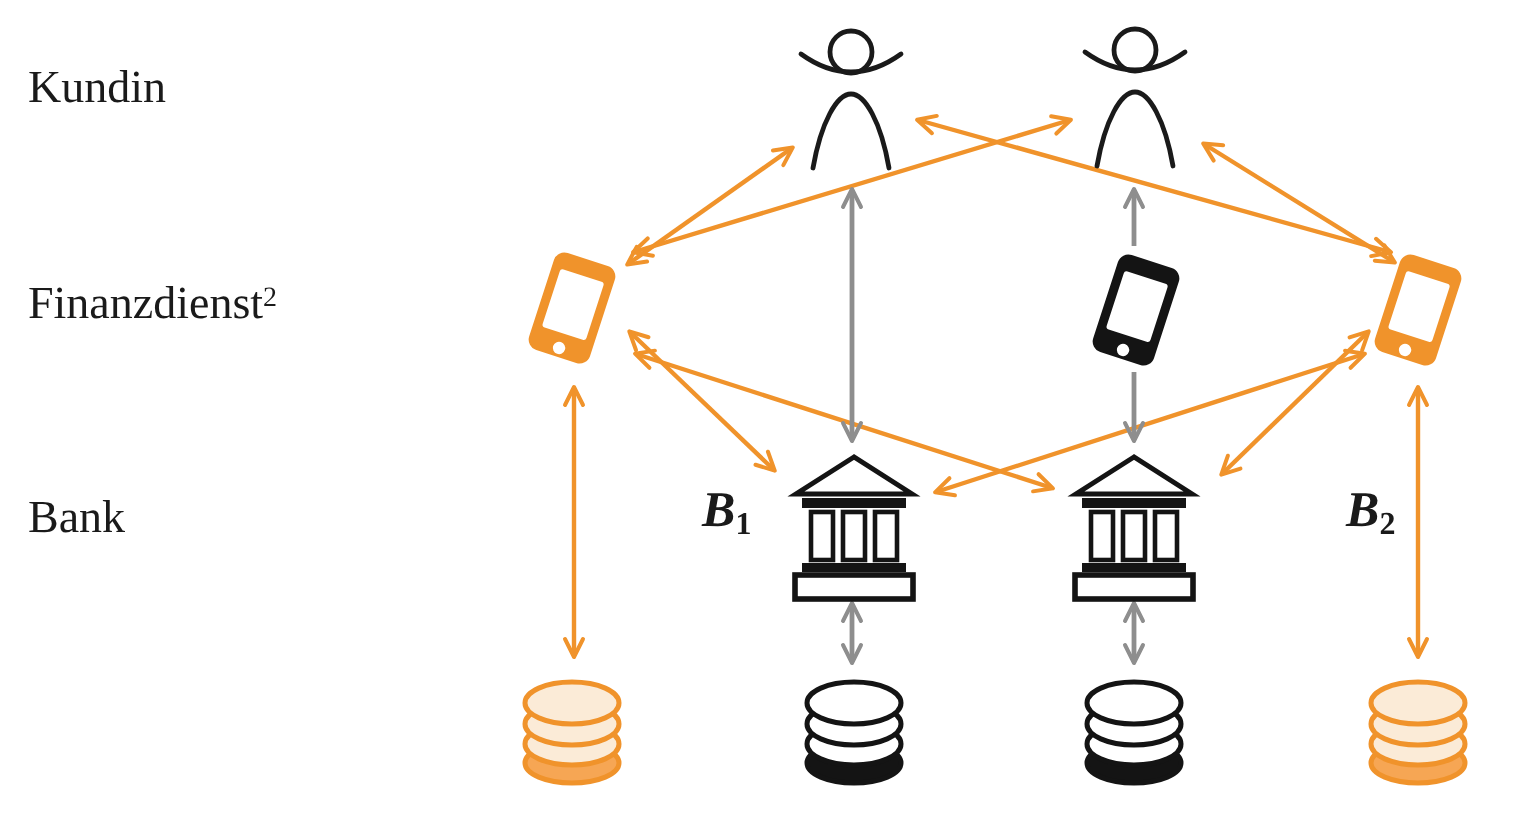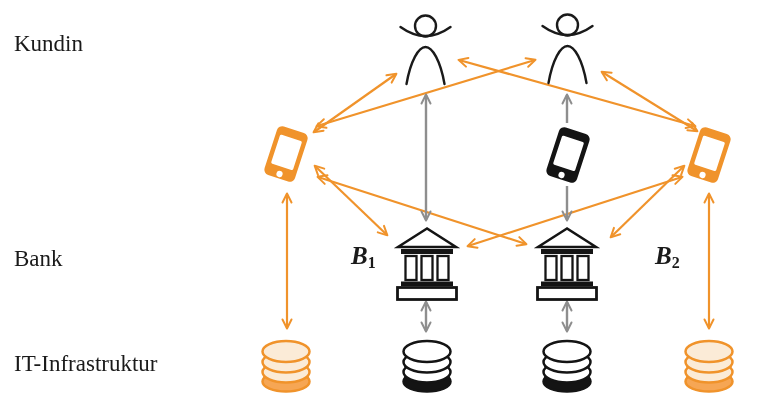--- a/index.html
+++ b/index.html
@@ -32,25 +32,25 @@
   .db-orange{color:var(--orange);--db-ring:var(--db-orange-ring);--db-bottom:var(--db-orange-bottom);}
   .db-black{color:#141414;--db-ring:#ffffff;--db-bottom:#141414;}
   .person{color:#1A1A1A;}
 </style>
 </head>
 <body>
 
 <div class="canvas">
 
   <div class="row-label" style="top:31px"><span>Kundin</span></div>
+  <div class="row-label" style="top:139px"><span>Finanzdienst</span><sup>2</sup></div>
   <div class="row-label" style="top:246px"><span>Bank</span></div>
-  <div class="row-label" style="top:351px"><span>IT-Infrastruktur</span></div>
 
   <div class="bank-label" style="left:351px;top:242px"><span>B</span><sub>1</sub></div>
-  <div class="bank-label" style="left:655px;top:242px"><span>B</span><sub>2</sub></div>
+  <div class="bank-label" style="left:673px;top:242px"><span>B</span><sub>2</sub></div>
 
   <svg class="diagram" width="768" height="414" viewBox="0 0 768 414">
     <defs>
 
       <marker id="mo" viewBox="0 0 13 12" markerWidth="13" markerHeight="12" refX="10.5" refY="6" orient="auto-start-reverse" markerUnits="userSpaceOnUse">
         <path d="M2,1.5 L11,6 L2,10.5" fill="none" stroke="#F0932B" stroke-width="2" stroke-linecap="round" stroke-linejoin="round"></path>
       </marker>
       <marker id="mg" viewBox="0 0 13 12" markerWidth="13" markerHeight="12" refX="10.5" refY="6" orient="auto-start-reverse" markerUnits="userSpaceOnUse">
         <path d="M2,1.5 L11,6 L2,10.5" fill="none" stroke="#8E8E8E" stroke-width="2" stroke-linecap="round" stroke-linejoin="round"></path>
       </marker>

